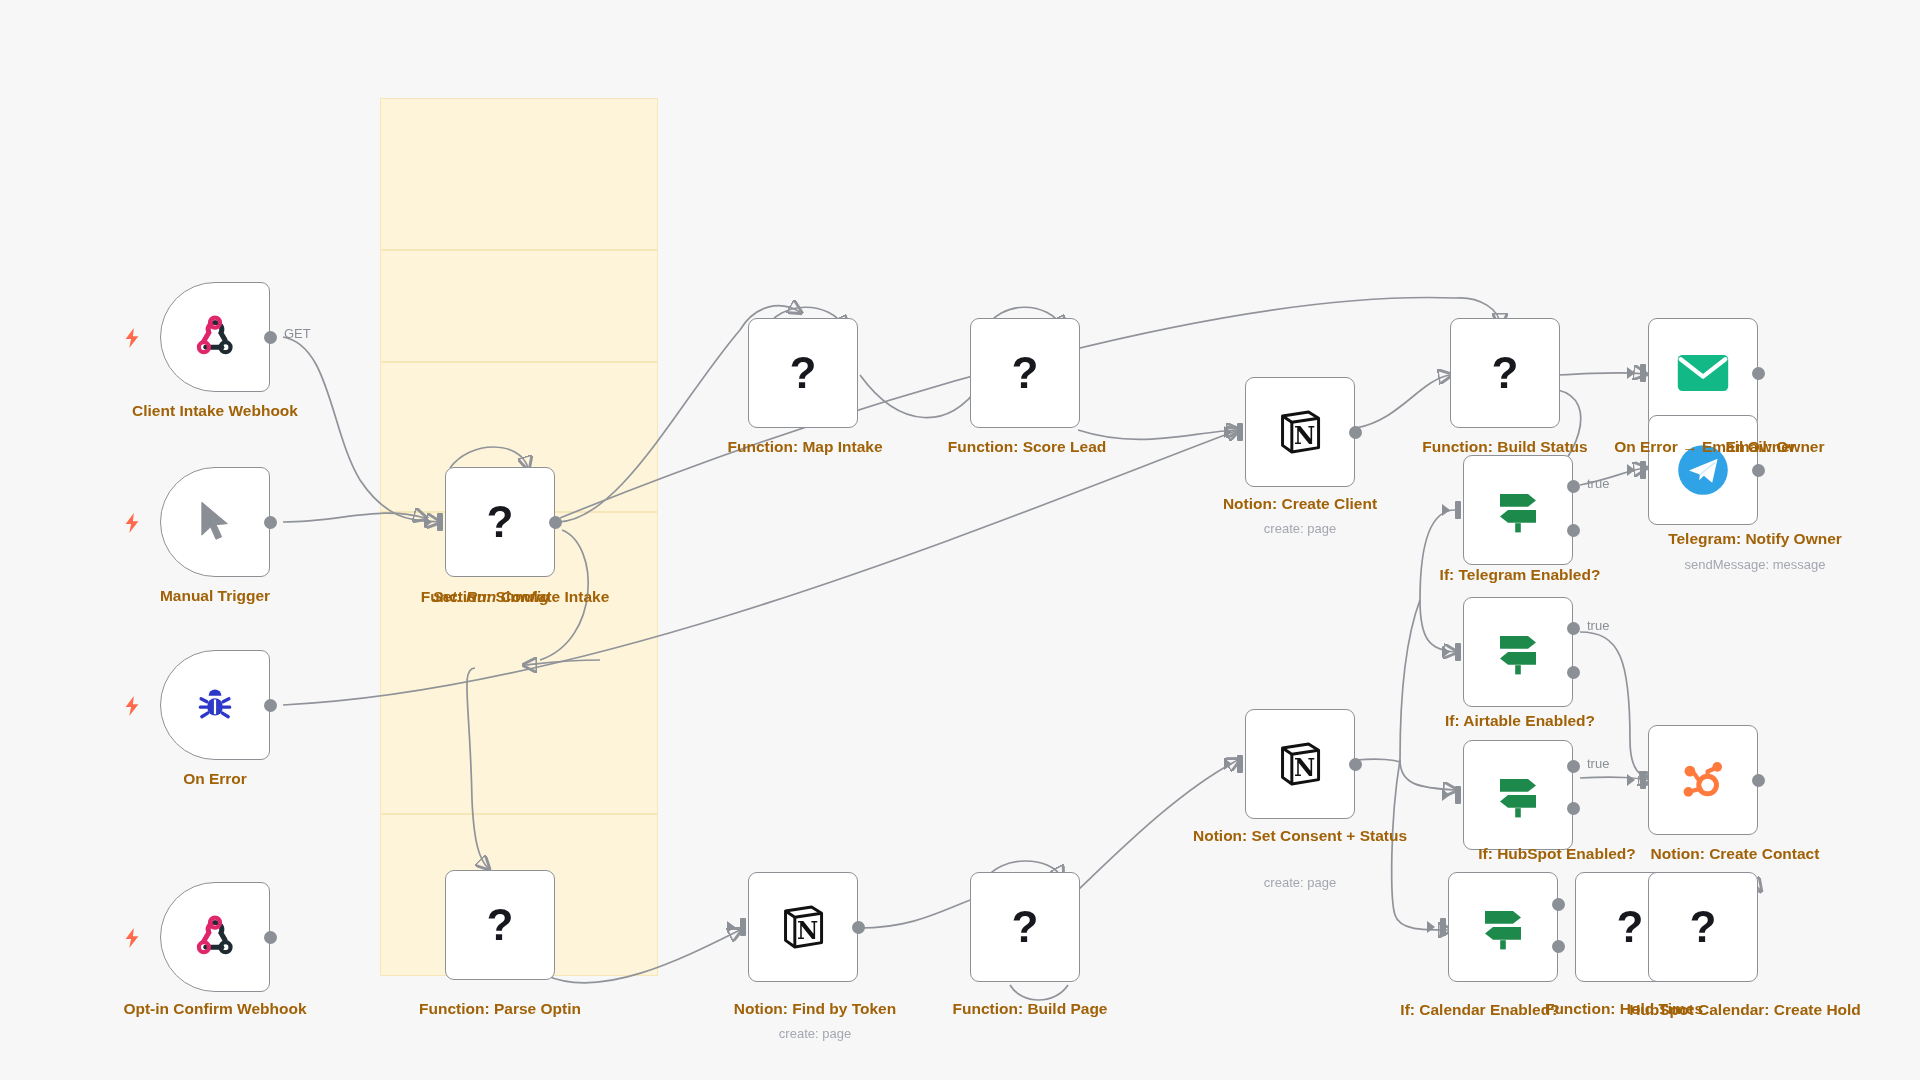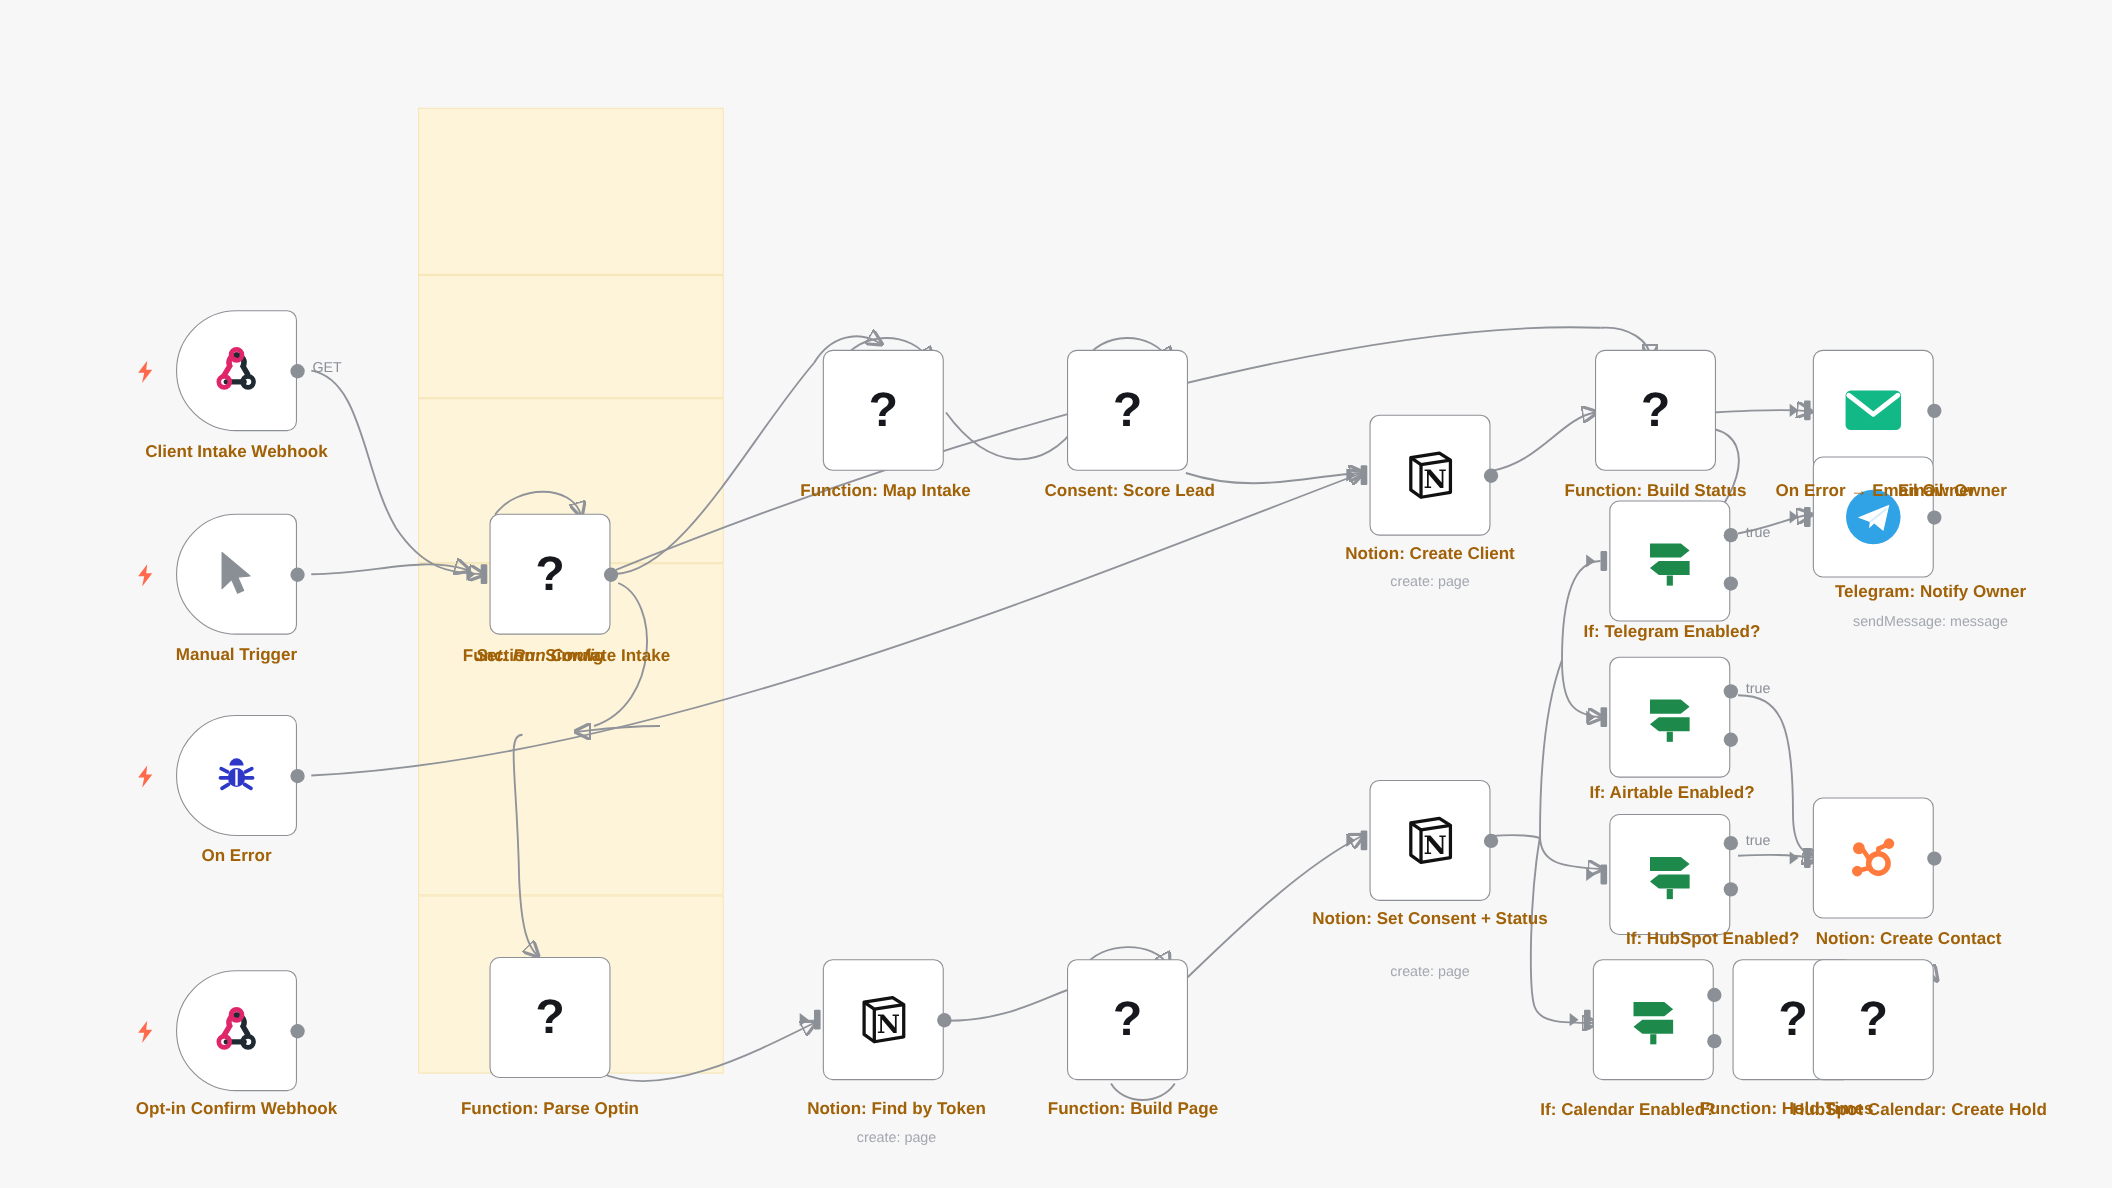--- a/index.html
+++ b/index.html
@@ -251,21 +251,21 @@
   <div class="nlabel" style="left:370px;top:1000px;width:260px;">Function: Parse Optin</div>
 
   <div class="node" style="left:748px;top:318px;">
     <span class="glyph qmark">?</span>
   </div>
   <div class="nlabel" style="left:690px;top:438px;width:230px;">Function: Map Intake</div>
 
   <div class="node" style="left:970px;top:318px;">
     <span class="glyph qmark">?</span>
   </div>
-  <div class="nlabel" style="left:912px;top:438px;width:230px;">Consent: Score Lead</div>
+  <div class="nlabel" style="left:912px;top:438px;width:230px;">Function: Score Lead</div>
 
   <div class="node" style="left:1245px;top:377px;">
     <span class="glyph">
       <svg width="52" height="52" viewBox="0 0 28 28">
         <path d="M4.6 5.4 L18.6 3.2 L24 6.6 L24 22.4 L9.6 24.8 L4.6 21.2 z" fill="#ffffff" stroke="#111" stroke-width="1.6" stroke-linejoin="round"></path>
         <path d="M4.6 5.4 L9.6 8.8 L24 6.6" fill="none" stroke="#111" stroke-width="1.6" stroke-linejoin="round"></path>
         <path d="M9.6 8.8 L9.6 24.8" fill="none" stroke="#111" stroke-width="1.6"></path>
         <text x="16.5" y="20.5" font-family="DejaVu Serif, serif" font-size="12.5" font-weight="bold" fill="#111" text-anchor="middle">N</text>
       </svg>
     </span>

